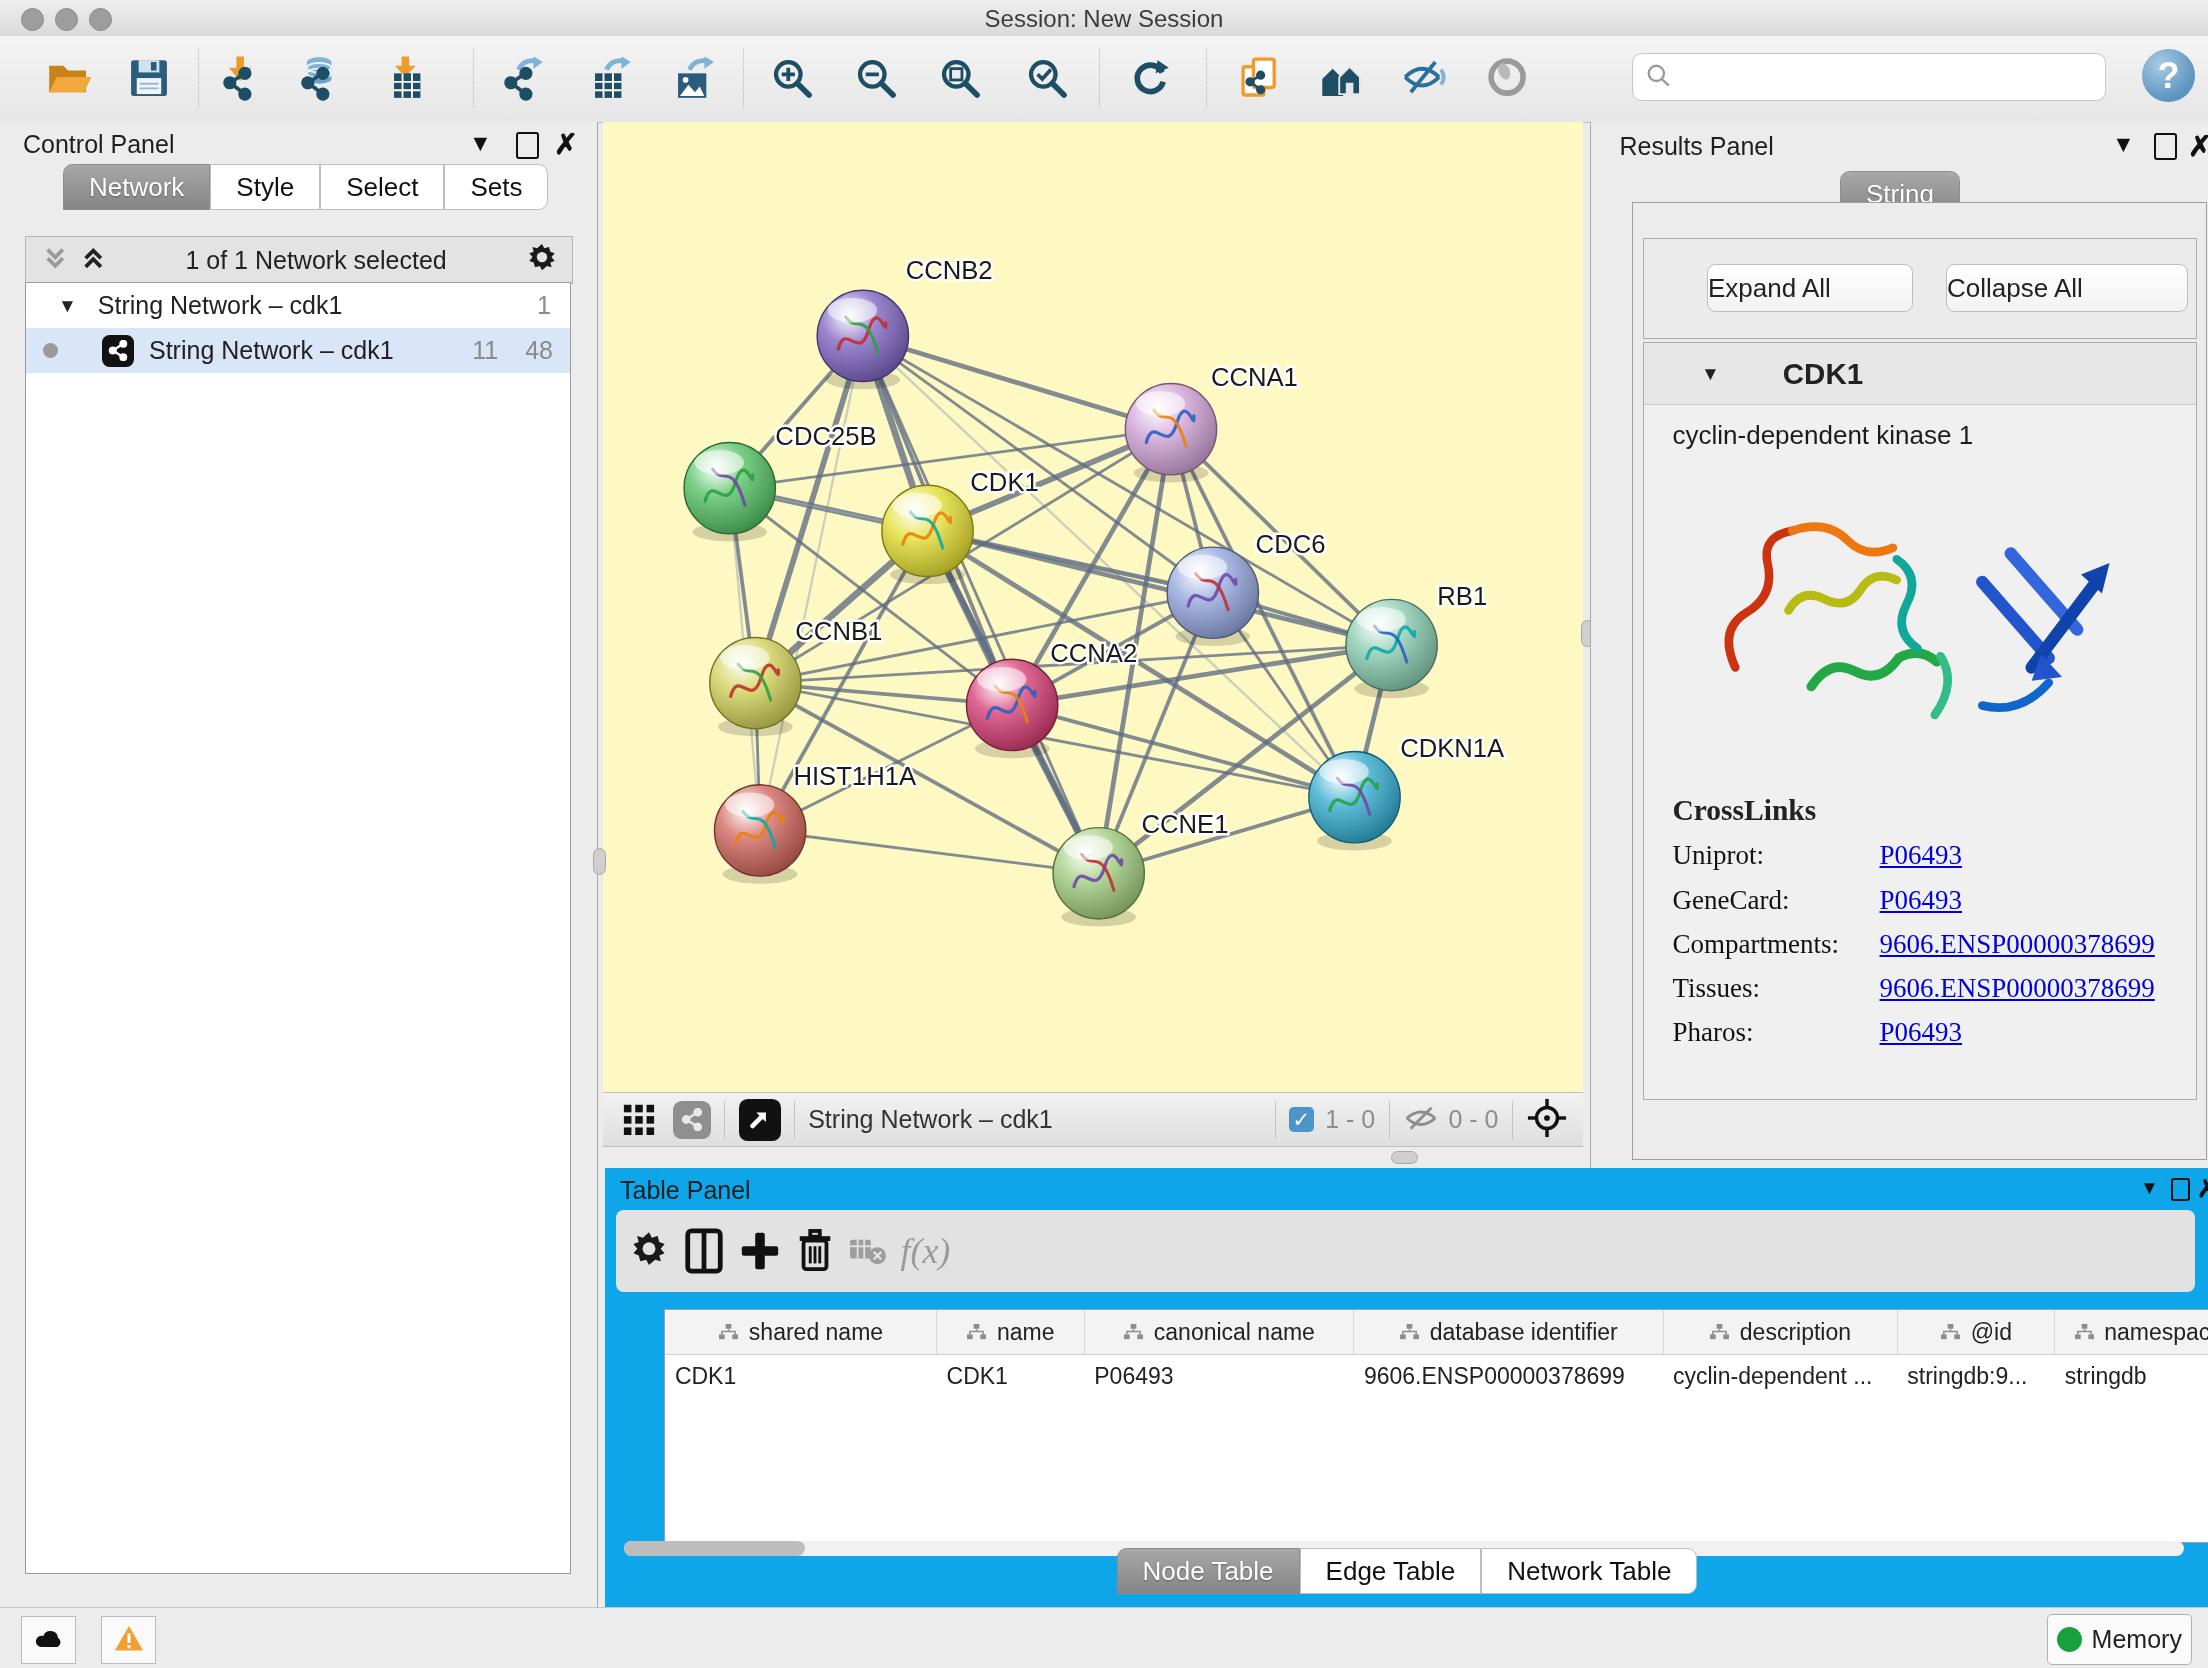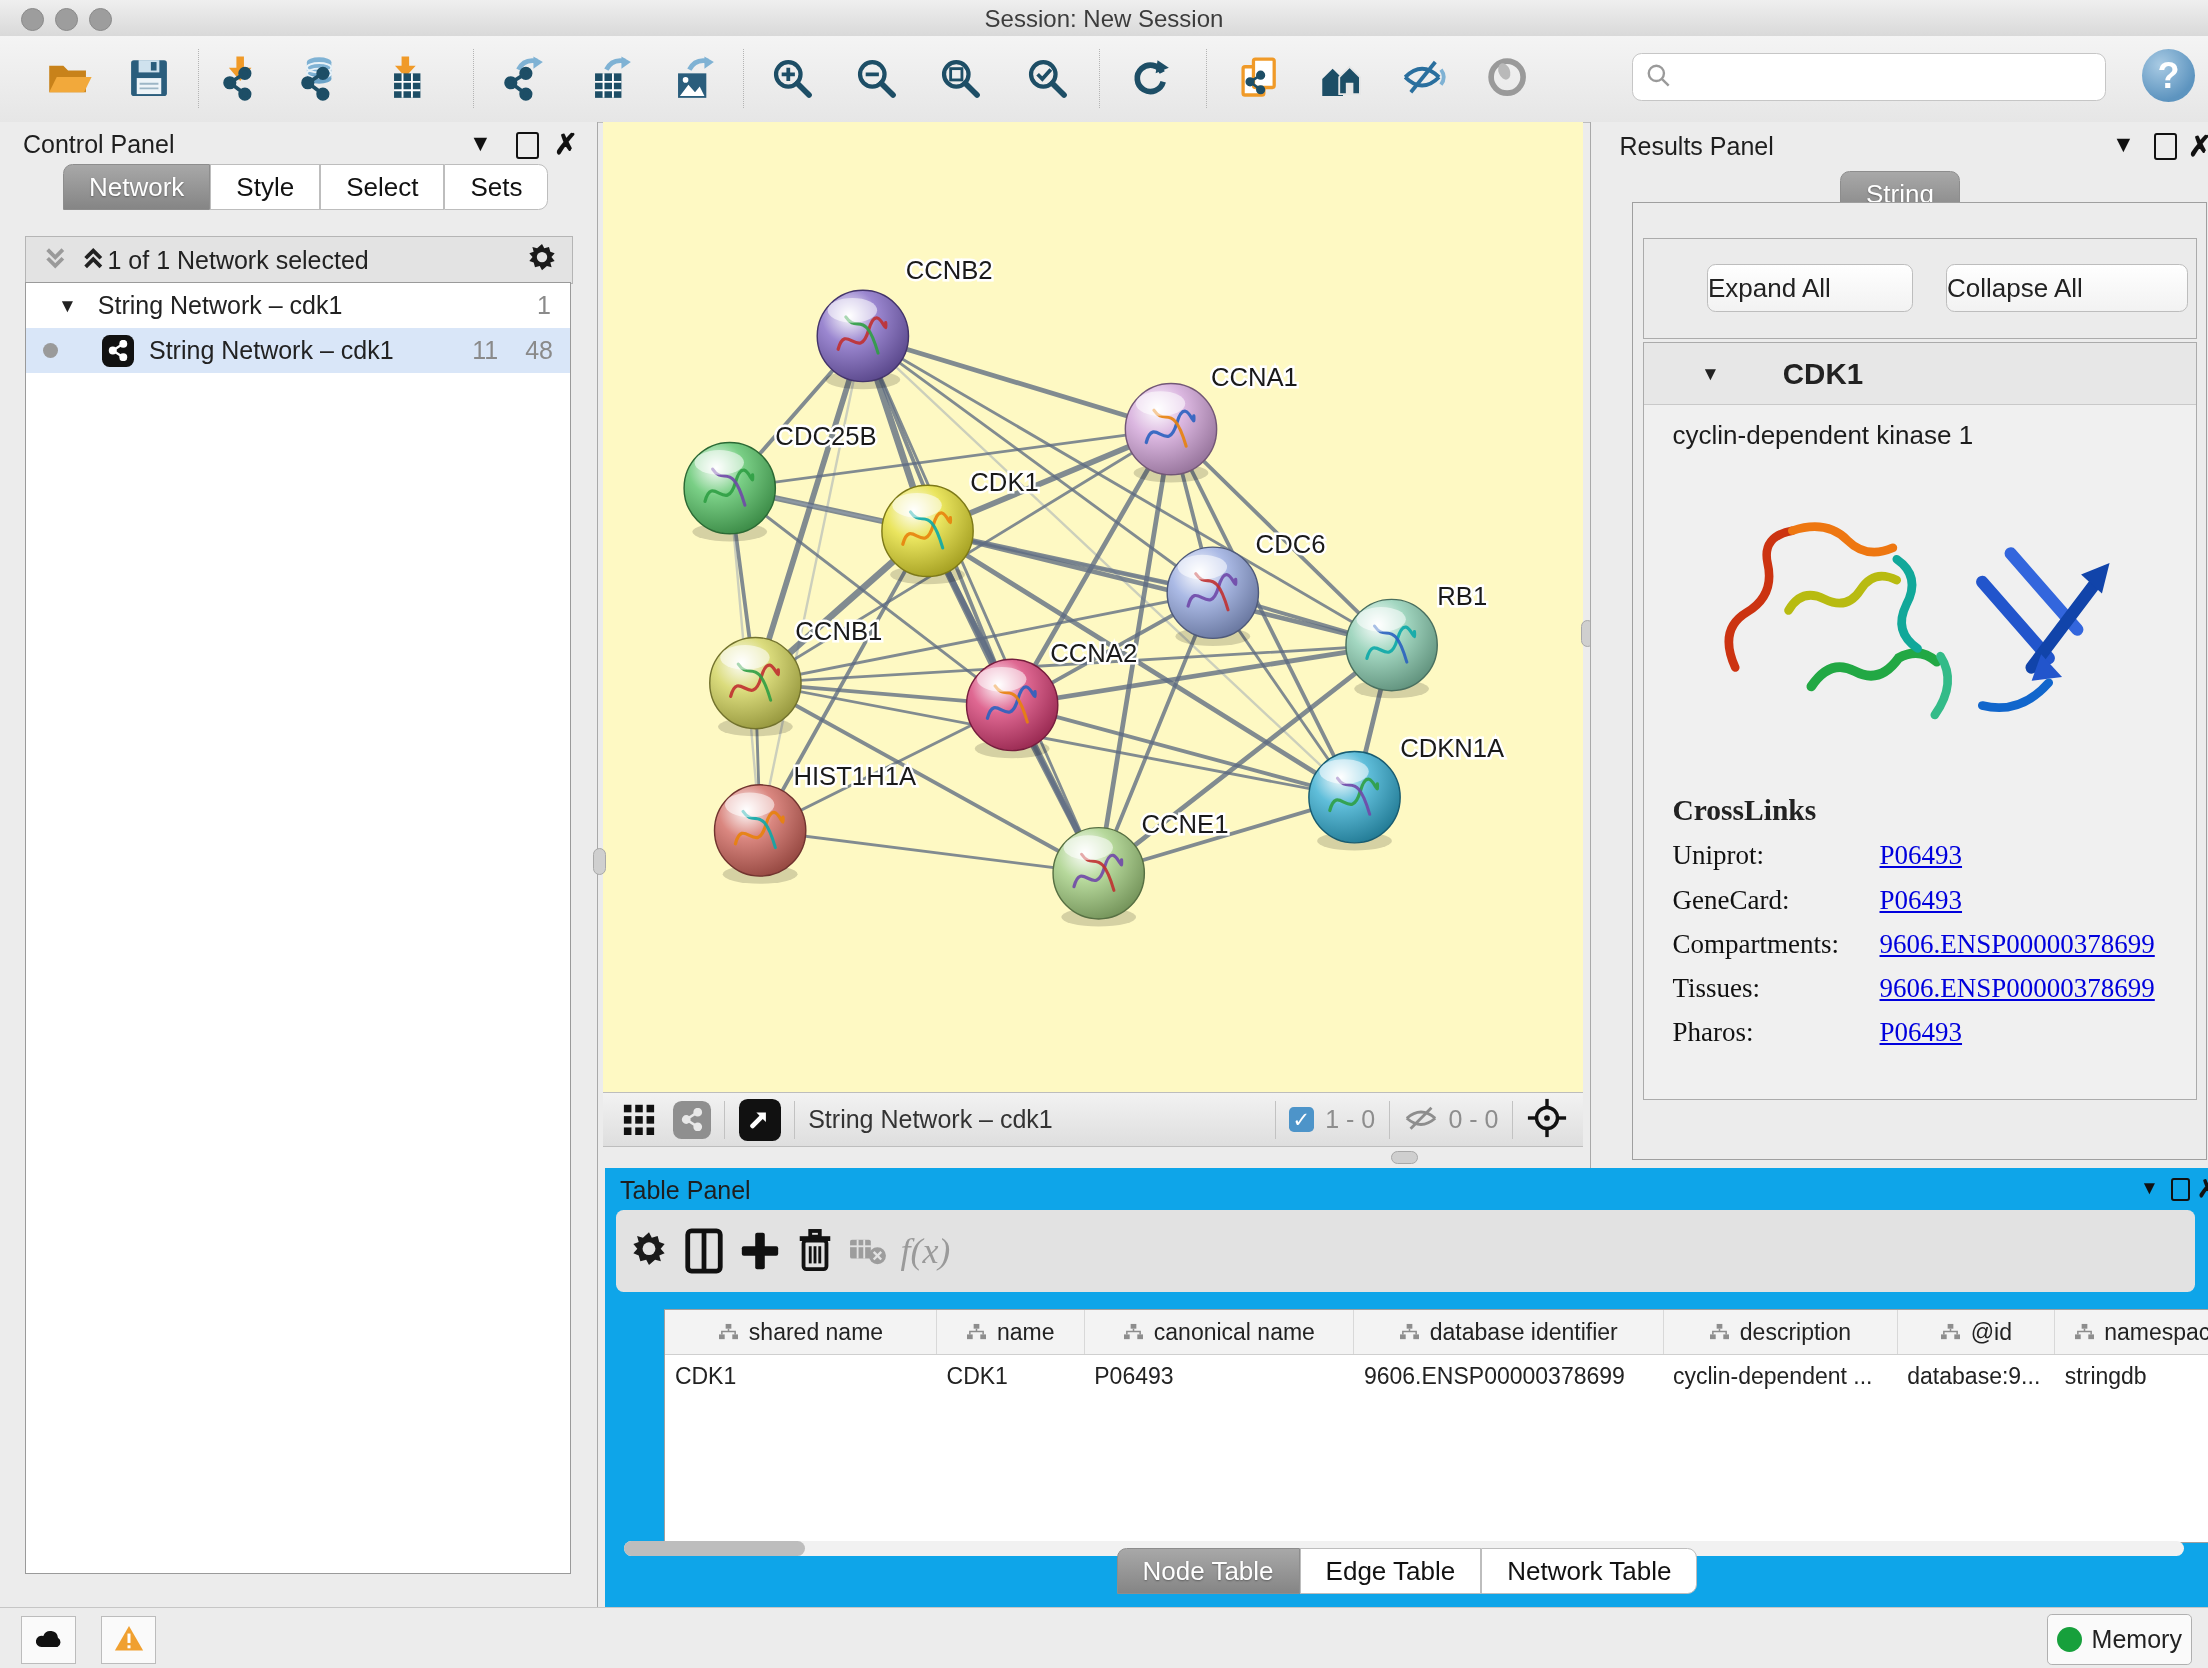--- a/index.html
+++ b/index.html
@@ -306,21 +306,21 @@
           </svg>
       </span>
       <span style="margin-left:9.5px">
         <svg width="28.5" height="28.5" viewBox="0 0 30 30">
             <g stroke="#222" stroke-width="4" fill="none">
               <path d="M7 24 l8-8 8 8"></path>
               <path d="M7 15 l8-8 8 8"></path>
             </g>
           </svg>
       </span>
-      <span style="flex:1;font-size:25px">1 of 1 Network selected</span>
+      <span style="flex:1;text-align:center;font-size:25px">1 of 1 Network selected</span>
       <span style="margin-right:13.3px">
         <svg width="34" height="34" viewBox="0 0 36 36">
             <path fill="#1a1a1a" d="M18 2l2.4 4.6 5-1.4 1.4 5L31.4 12 28 16l3.4 4-4.6 1.8 1.4 5-5-1.4L18 30l-2.4-4.6-5 1.4-1.4-5L4.6 20 8 16 4.6 12l4.6-1.8-1.4-5 5 1.4z"></path>
             <circle cx="18" cy="16" r="5.5" fill="#e3e3e3"></circle>
           </svg>
       </span>
     </div>
 
     <div class="abs ctl-list">
       <div class="trow">
@@ -827,21 +827,21 @@
             <span>namespace</span>
           </div>
         </div>
       <div id="tbl-rows">
           <div class="trd">
             <div class="td" style="width: 276px;">CDK1</div>
             <div class="td" style="width: 150px;">CDK1</div>
             <div class="td" style="width: 274px;">P06493</div>
             <div class="td" style="width: 314px;">9606.ENSP00000378699</div>
             <div class="td" style="width: 238px;">cyclin-dependent ...</div>
-            <div class="td" style="width: 160px;">database:9...</div>
+            <div class="td" style="width: 160px;">stringdb:9...</div>
             <div class="td" style="width: 190px;">stringdb</div>
           </div>
         </div>
     </div>
     <div class="abs" style="left:19px;top:373px;width:1560px;height:15px;background:#f1f1f1;border-radius:7.6px">
       <div style="width:181px;height:15px;background:#bdbdbd;border-radius:7.6px"></div>
     </div>
     <div class="abs btabs" id="btm-tabs"><span class="tab first sel">Node Table</span><span class="tab">Edge Table</span><span class="tab last">Network Table</span></div>
   </div>
 

